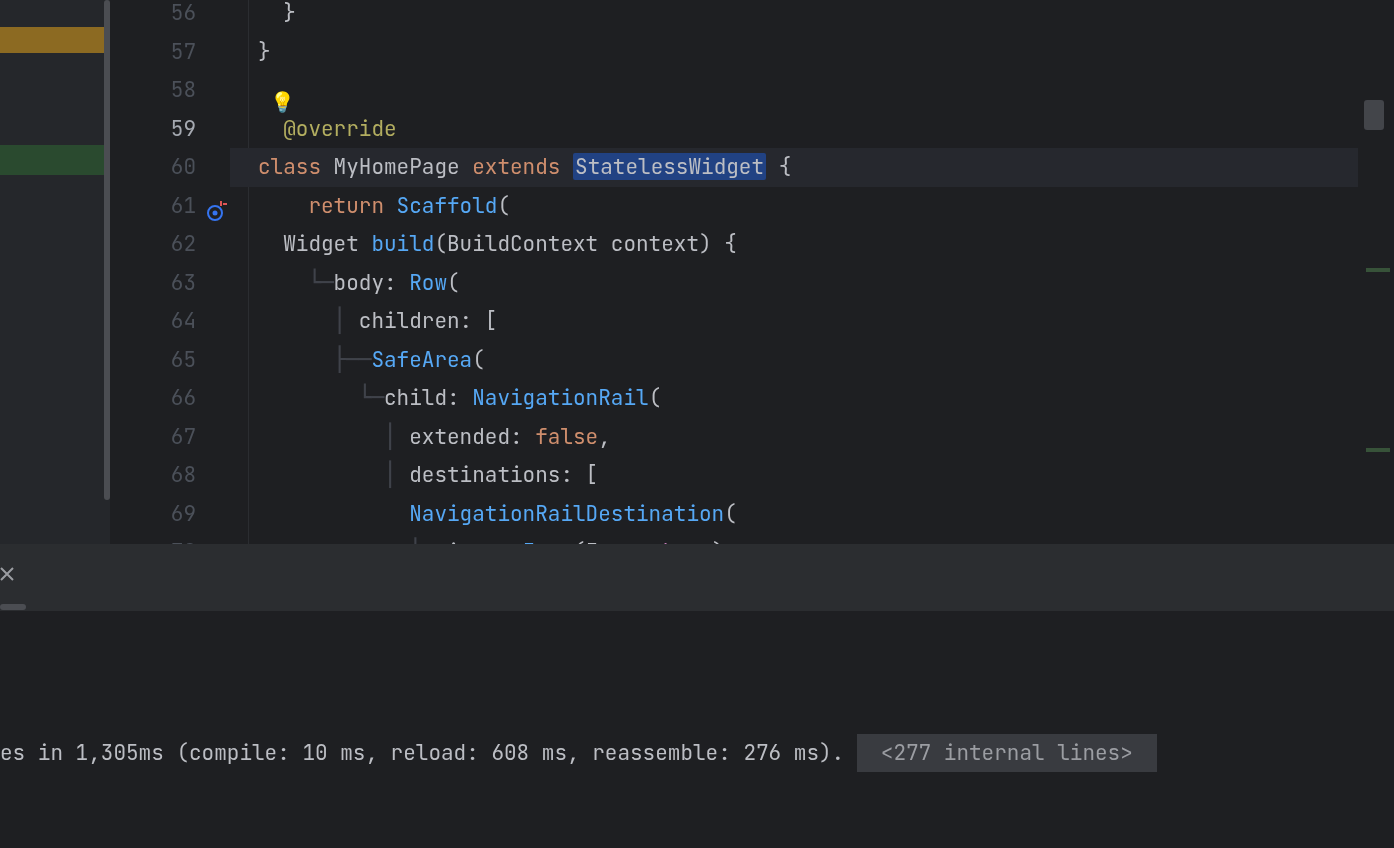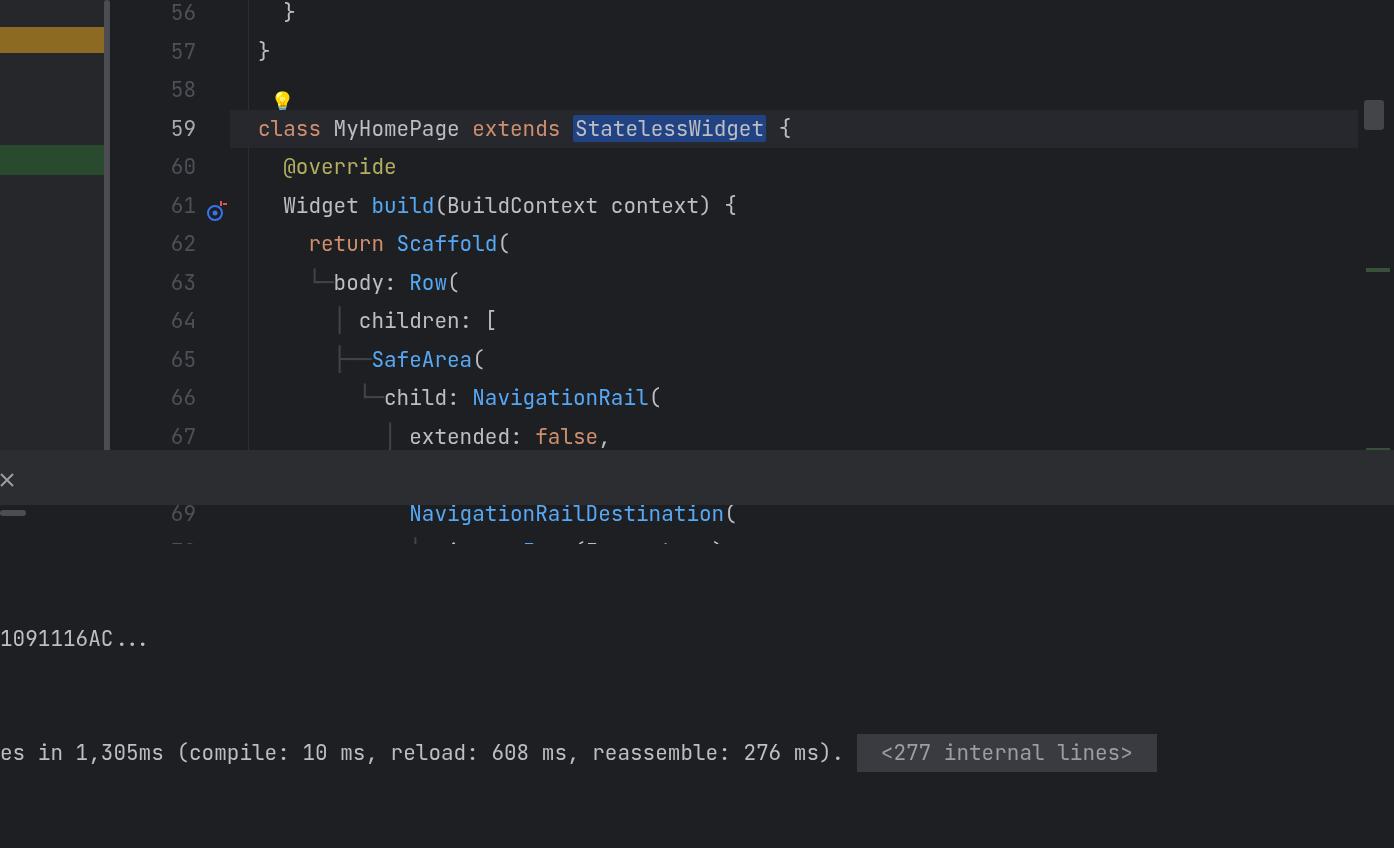--- a/index.html
+++ b/index.html
@@ -179,24 +179,24 @@
         </div>
     </div>
 
     <div class="code-col">
       <div class="vguide"></div>
       <span class="bulb">💡</span>
       <div class="code-lines" id="code-lines">
           <div class="code-line">  <span class="pun">}</span></div>
           <div class="code-line"><span class="pun">}</span></div>
           <div class="code-line"></div>
+          <div class="code-line">  <span class="anno">@override</span></div>
           <div class="code-line current"><span class="kw">class </span><span class="typ">MyHomePage </span><span class="kw">extends </span><span class="sel">StatelessWidget</span><span class="pun"> {</span></div>
-          <div class="code-line">  <span class="anno">@override</span></div>
+          <div class="code-line">    <span class="kw">return </span><span class="fn">Scaffold</span><span class="pun">(</span></div>
           <div class="code-line">  <span class="typ">Widget </span><span class="fn">build</span><span class="pun">(</span><span class="par">BuildContext context</span><span class="pun">) {</span></div>
-          <div class="code-line">    <span class="kw">return </span><span class="fn">Scaffold</span><span class="pun">(</span></div>
           <div class="code-line">    <span class="tree">└─</span><span class="par">body: </span><span class="fn">Row</span><span class="pun">(</span></div>
           <div class="code-line">      <span class="tree">│ </span><span class="par">children: [</span></div>
           <div class="code-line">      <span class="tree">├──</span><span class="fn">SafeArea</span><span class="pun">(</span></div>
           <div class="code-line">        <span class="tree">└─</span><span class="par">child: </span><span class="fn">NavigationRail</span><span class="pun">(</span></div>
           <div class="code-line">          <span class="tree">│ </span><span class="par">extended: </span><span class="num">false</span><span class="pun">,</span></div>
           <div class="code-line">          <span class="tree">│ </span><span class="par">destinations: [</span></div>
           <div class="code-line">            <span class="fn">NavigationRailDestination</span><span class="pun">(</span></div>
           <div class="code-line">            <span class="tree">├──</span><span class="par">icon: </span><span class="fn">Icon</span><span class="par">(Icons.</span><span class="prop">home</span><span class="pun">),</span></div>
         </div>
     </div>
@@ -213,17 +213,16 @@
       <svg width="14" height="14" viewBox="0 0 14 14">
           <path d="M1 1 L13 13 M13 1 L1 13" stroke="#9b9da2" stroke-width="2"></path>
         </svg>
     </span>
     <div class="hbar"></div>
   </div>
 
   <div class="separator"></div>
 
   <div class="console">
-    <div class="row"><span>1091116AC...</span></div>
     <div class="row"><span>es in 1,305ms (compile: 10 ms, reload: 608 ms, reassemble: 276 ms). </span><span class="badge">&lt;277 internal lines&gt;</span></div>
   </div>
 
 </div>
 
 </body></html>

